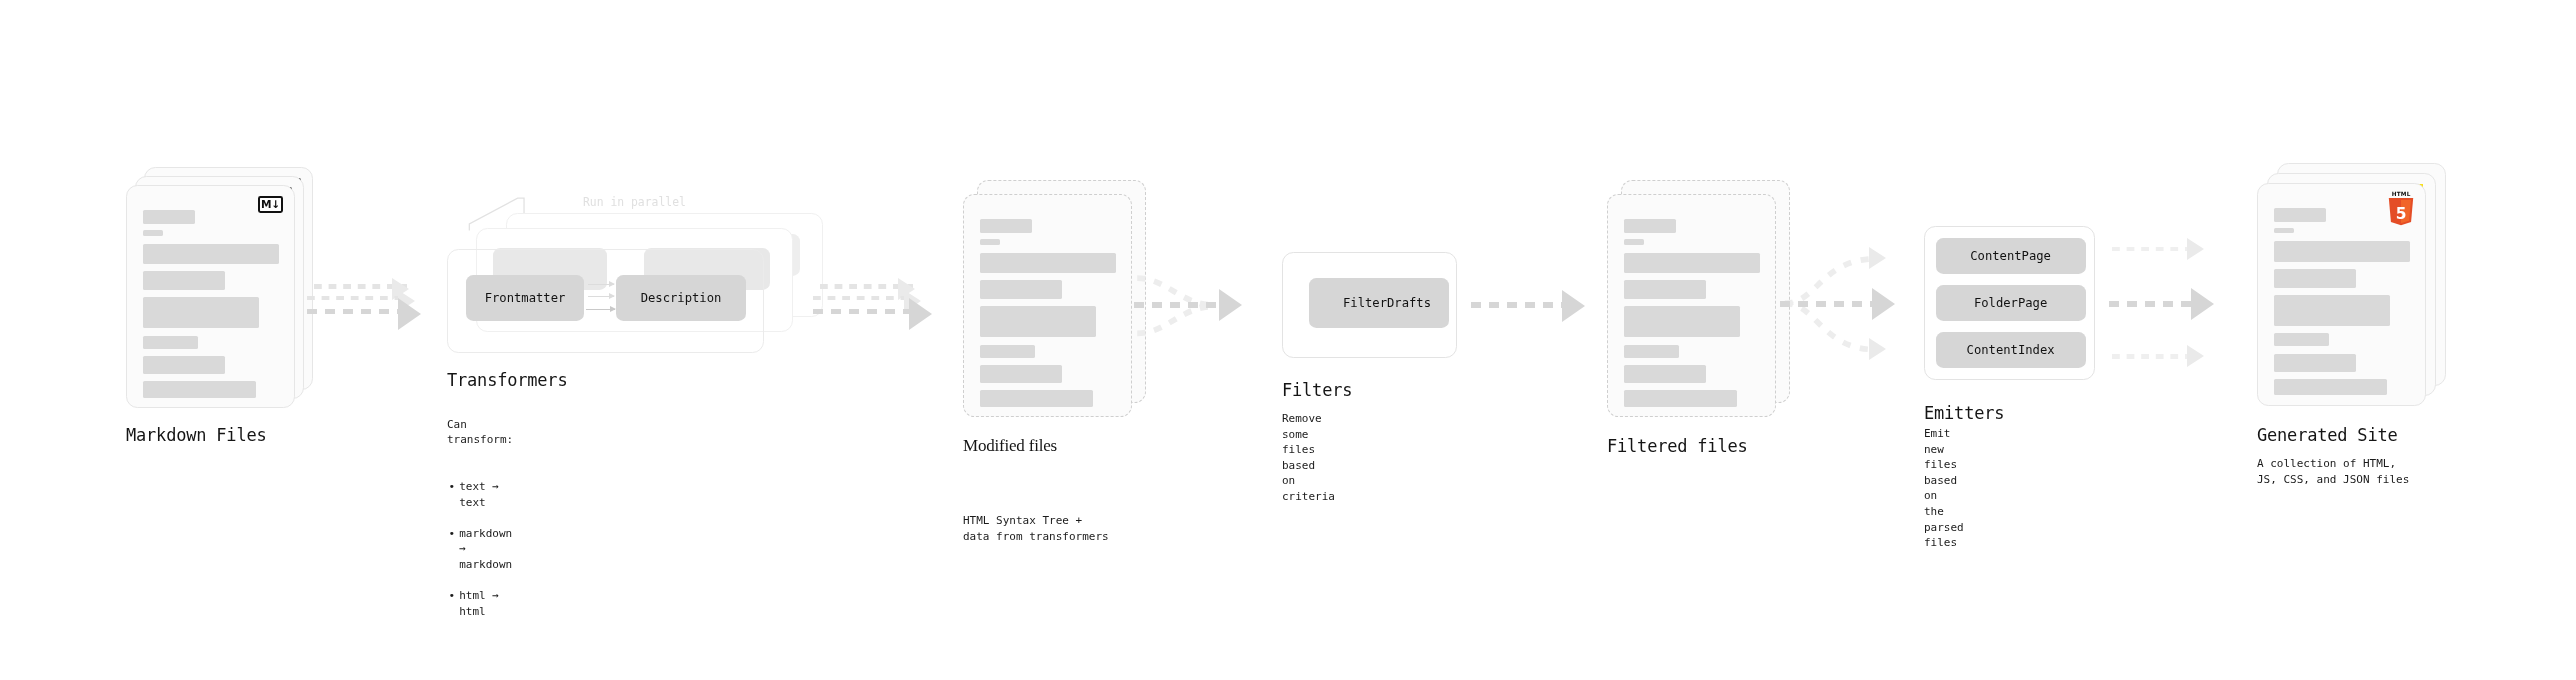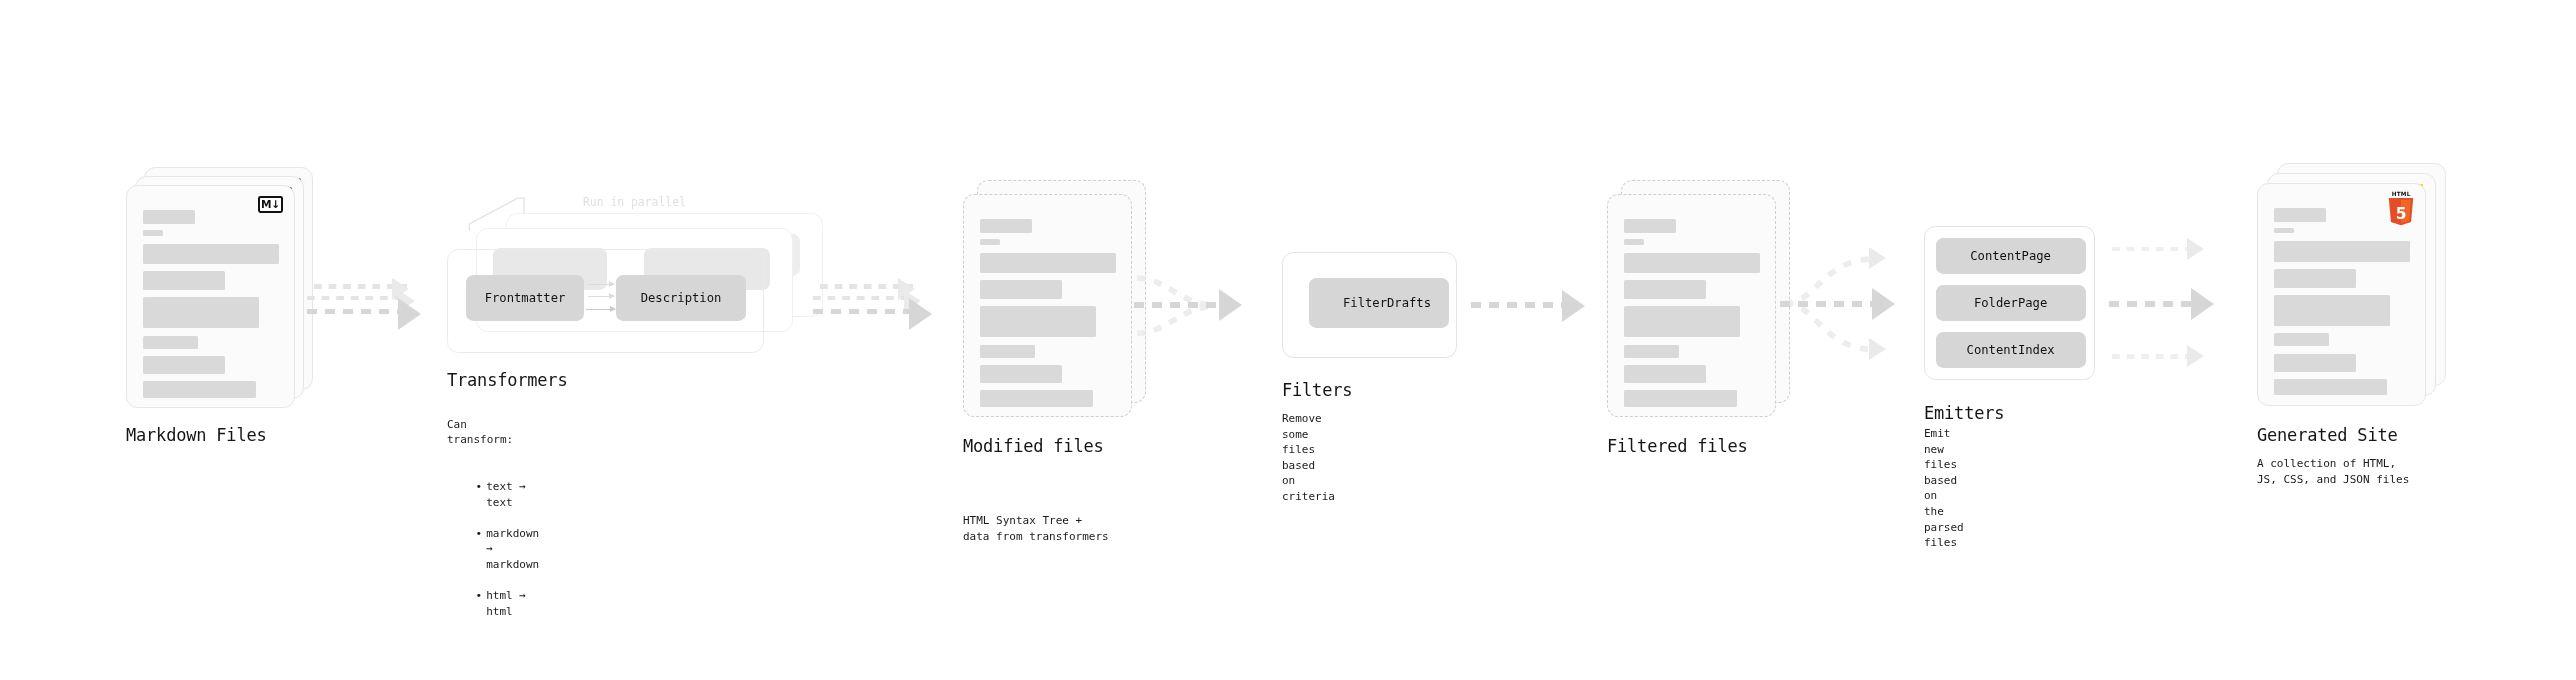--- a/index.html
+++ b/index.html
@@ -76,21 +76,21 @@
   
   .title{
     font-family:"DejaVu Sans Mono","Liberation Mono",monospace;
     font-size:17px;color:#151515;letter-spacing:-0.2px;white-space:nowrap;
   }
   .sub{
     font-family:"DejaVu Sans Mono","Liberation Mono",monospace;
     font-size:11px;color:#1b1b1b;line-height:1.42;white-space:pre-line;
   }
   .sub ul{margin:0;padding-left:12.2px;list-style:none;}
-  .sub li{position:relative;margin-left:27px;}
+  .sub li{position:relative;}
   .sub li:before{content:"\2022";position:absolute;left:-10.6px;color:#1b1b1b;}
 
   
   .pbox{
     position:absolute;
     border:1.2px solid #e3e3e3;
     border-radius:11.4px;
     background:#ffffff;
     box-sizing:border-box;
   }
@@ -257,21 +257,21 @@
           <div class="ln" style="width:100%;height:20.3px;margin-bottom:7.3px;"></div>
           <div class="ln" style="width:60%;height:18.7px;margin-bottom:7.3px;"></div>
           <div class="ln" style="width:85%;height:31px;margin-bottom:7.3px;"></div>
           <div class="ln" style="width:40%;height:13px;margin-bottom:7.3px;"></div>
           <div class="ln" style="width:60%;height:18px;margin-bottom:7.3px;"></div>
           <div class="ln" style="width:83%;height:16.3px;"></div>
         </div>
       </div>
     </div>
 
-    <div class="title" style="position:absolute;left:0px;top:256px;">Modified files</div>
+    <div class="title" style="position:absolute;left:0px;top:256px;font-family:Liberation Serif, serif;">Modified files</div>
     <div class="sub" style="position:absolute;left:0px;top:286px;margin-top:47px;">HTML Syntax Tree +
 data from transformers</div>
   </div>
 
   <div class="arrow" style="left:1134px;top:260px;width:138px;height:98px;">
     <svg width="138" height="98" viewBox="0 0 170 120" fill="none">
       <path d="M4 22 C 40 22, 58 55, 98 55" stroke="#ededed" stroke-width="7" stroke-dasharray="10 11" stroke-linecap="butt" fill="none"></path>
       <path d="M4 90 C 40 90, 58 57, 98 57" stroke="#ededed" stroke-width="7" stroke-dasharray="10 11" stroke-linecap="butt" fill="none"></path>
     </svg>
     <div class="dashline" style="left:0px;top:42px;width:91px;"></div>

